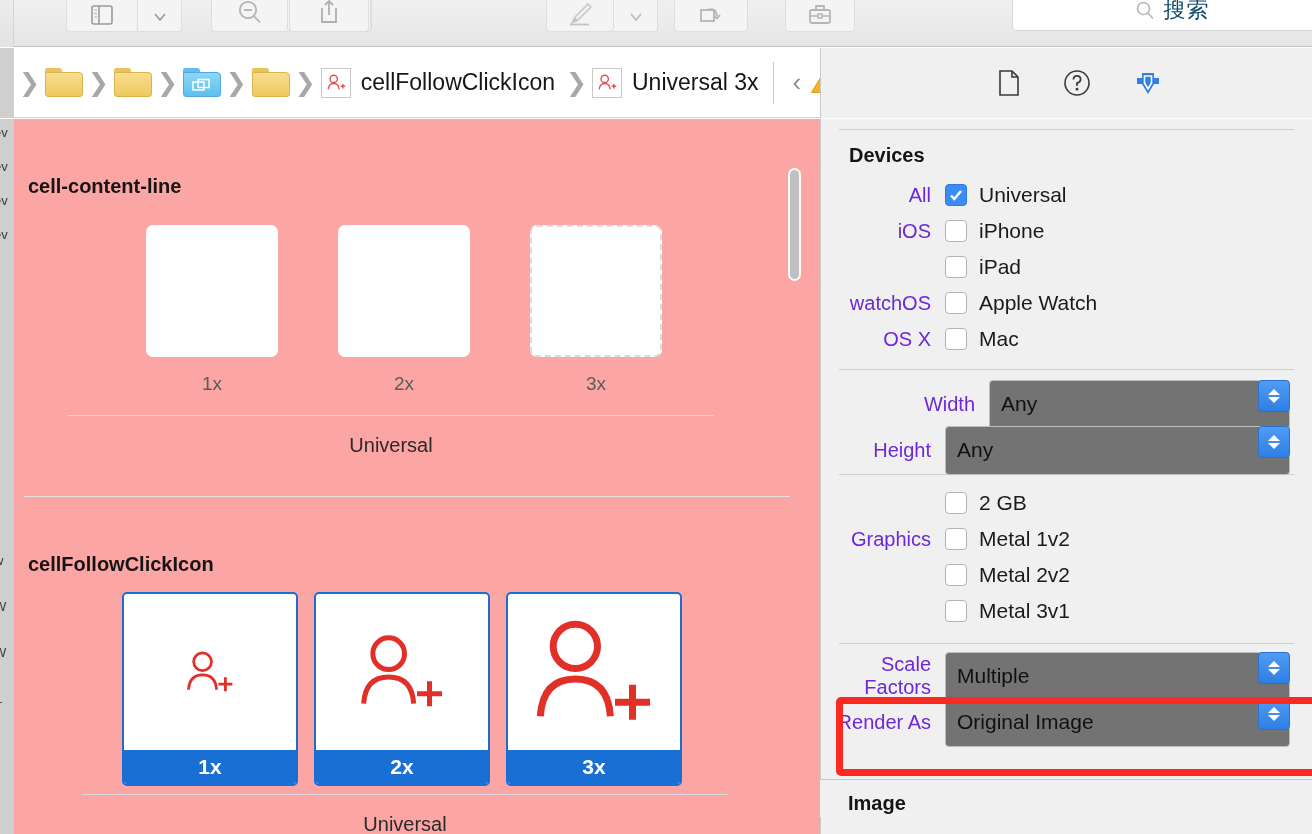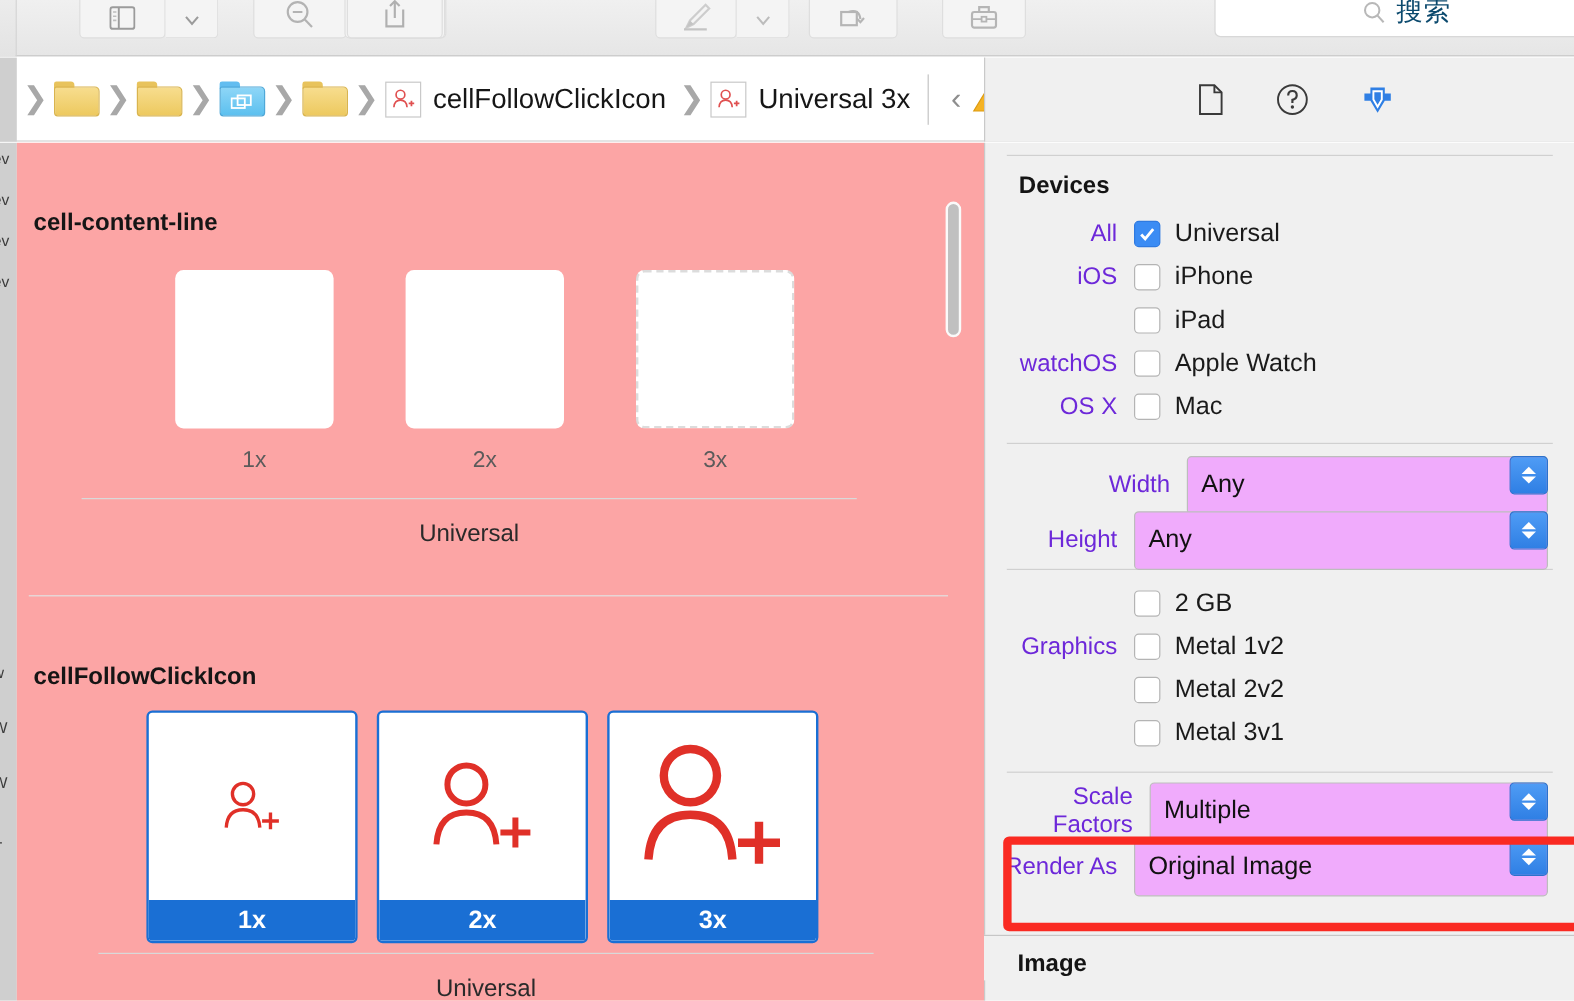--- a/index.html
+++ b/index.html
@@ -169,21 +169,21 @@
     border: 1px solid #b4b4b4; background: #ffffff;
     display: flex; align-items: center; justify-content: center;
   }
   .cb.on { background: #3b8cf4; border-color: #2f7ae0; }
   .cb.on svg { display: block; }
   .cb svg { display: none; }
   .cb-text { font-size: 21px; color: #1a1a1a; margin-left: 12px; white-space: nowrap; }
 
   .combo {
     flex: 1; height: 49px; position: relative;
-    background: #f0abfc; border: 1px solid #bdbdbd; border-radius: 4px;
+    background: #737373; border: 1px solid #bdbdbd; border-radius: 4px;
     display: flex; align-items: center;
   }
   .combo-val { font-size: 21px; color: #111; padding-left: 11px; }
   .stepper {
     position: absolute; right: -1px; top: -1px; width: 32px; height: 32px;
     background: linear-gradient(to bottom,#4f9cf5,#2f7fe4);
     border-radius: 4px; border: 1px solid #2c72cc;
     display: flex; flex-direction: column; align-items: center; justify-content: center; gap: 2px;
   }
   .stepper i { display: block; width: 0; height: 0; }
@@ -600,21 +600,21 @@
       <span class="cb">
         
       </span>
       <span class="cb-text">Metal 3v1</span>
     </div>
 
     <div style="height:14px;"></div>
     <div class="insp-sep"></div>
     <div style="height:10px;"></div>
 
-    <div class="row" style="height:44px;padding-left:13px;">
+    <div class="row" style="height:44px;">
       <span class="row-label">Scale Factors</span>
       <span class="combo">
         <span class="combo-val">Multiple</span>
         <span class="stepper">
             <i class="up"></i>
             <i class="dn"></i>
           </span>
       </span>
     </div>
 

